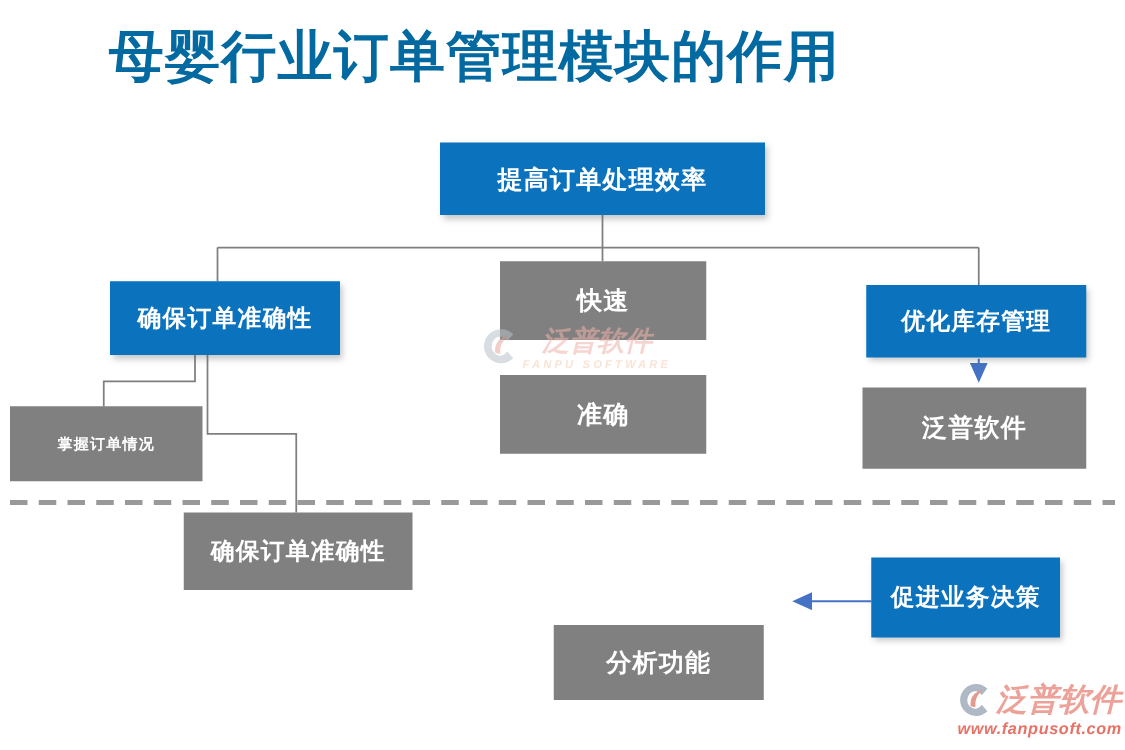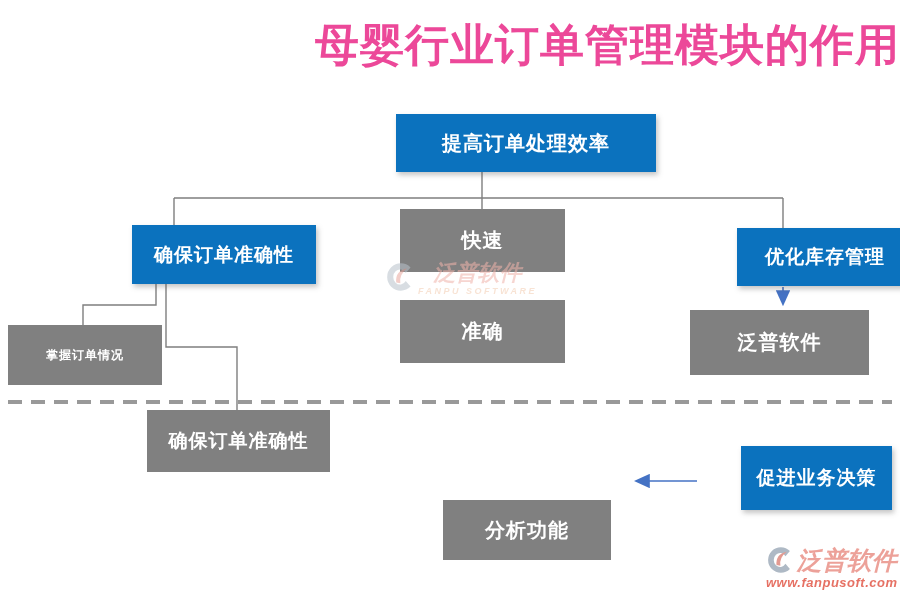--- a/index.html
+++ b/index.html
@@ -1,31 +1,31 @@
 <!DOCTYPE html>
 <html><head>
 <meta charset="utf-8">
 <style>
   html,body{margin:0;padding:0;background:#ffffff;}
   .canvas{
     position:relative;width:900px;height:600px;background:#ffffff;
     overflow:hidden;font-family:"Liberation Serif","DejaVu Serif",serif;
   }
   .title{
-    position:absolute;top:16px;left:3px;right:0;text-align:right;
-    padding-left:84px;font-size:44px;font-weight:bold;color:#ec4899;
+    position:absolute;top:16px;left:3px;right:0;text-align:left;
+    padding-left:84px;font-size:44px;font-weight:bold;color:#0369a1;
     letter-spacing:1px;white-space:nowrap;
   }
   .lines{position:absolute;top:0;left:0;pointer-events:none;}
   .node{
     position:absolute;display:flex;align-items:center;justify-content:center;
     color:#ffffff;font-weight:bold;font-size:20px;letter-spacing:1px;
     white-space:nowrap;
   }
-  .node.blue{background:#0b72be;box-shadow:2px 3px 5px rgba(90,90,90,0.35);margin-left:44px;}
+  .node.blue{background:#0b72be;box-shadow:2px 3px 5px rgba(90,90,90,0.35);}
   .node.gray{background:#808080;}
   .watermark{position:absolute;display:flex;align-items:flex-start;opacity:0.95;}
   .wm-center{left:386px;top:262px;opacity:0.55;}
   .wm-corner{left:766px;top:546px;}
   .wm-textcol{display:flex;flex-direction:column;align-items:center;line-height:1;font-style:italic;}
   .wm-brand{font-weight:bold;color:#ec9d94;}
   .wm-center .wm-brand{font-size:22px;color:#f0b3ab;}
   .wm-corner .wm-brand{font-size:25px;}
   .wm-sub{font-family:"Liberation Sans","DejaVu Sans",sans-serif;font-size:9px;
     color:#f3cdb2;letter-spacing:2.5px;margin-top:3px;font-weight:bold;}

